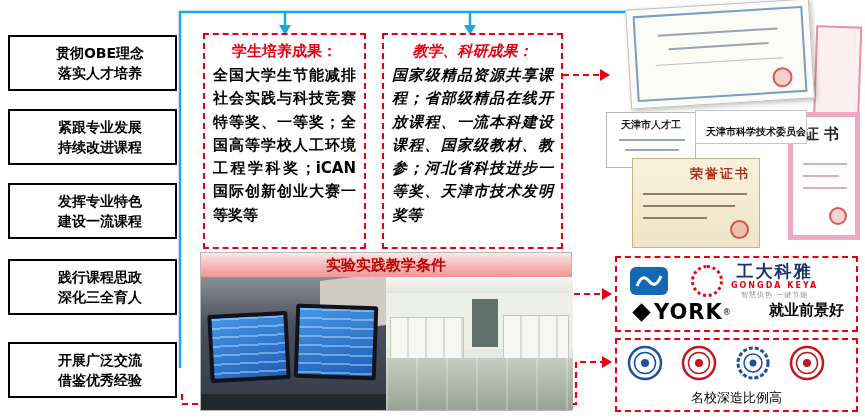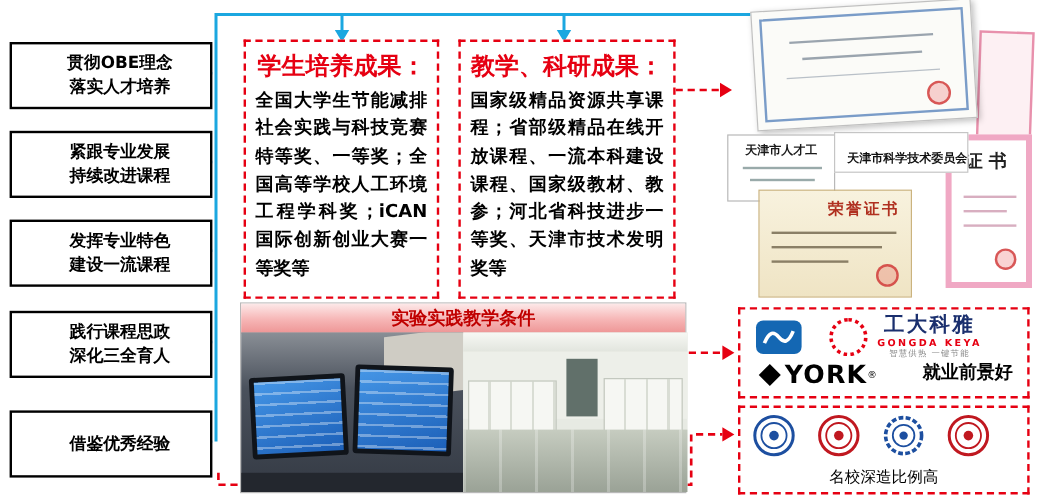--- a/index.html
+++ b/index.html
@@ -15,22 +15,22 @@
     background:#fff;display:flex;flex-direction:column;justify-content:center;align-items:center;
     font-weight:bold;font-size:14px;line-height:1.45;color:#000;z-index:2;text-align:center;padding-left:15px;
   }
 
   
   .ach-box{
     position:absolute;top:33px;height:216px;border:2px dashed #e60012;background:#fff;
     padding:5px 8px;box-sizing:border-box;z-index:2;
   }
   #student-box{left:203px;width:163px;}
-  #teaching-box{left:382px;width:181px;}
-  .ach-title{color:#e60012;font-weight:bold;font-size:20px;text-align:center;margin:2px 0 3px;}
+  #teaching-box{left:382px;width:181px;font-style:italic;}
+  .ach-title{color:#e60012;font-weight:bold;font-size:15px;text-align:center;margin:2px 0 3px;}
   .ach-body{font-weight:bold;font-size:15px;line-height:1.55;color:#000000;text-align:justify;}
 
   
   #exp-box{position:absolute;left:200px;top:252px;width:372px;height:159px;border:1px solid #b8b8b8;background:#fff;z-index:2;box-sizing:border-box;}
   .exp-header{
     position:absolute;top:0;left:0;right:0;height:24px;line-height:24px;text-align:center;
     background:linear-gradient(180deg,#fde9e9 0%,#f6b6b6 55%,#ee9797 100%);
     color:#c00000;font-weight:bold;font-size:15px;border-bottom:1px solid #d88;
   }
   .photo{position:absolute;top:24px;height:133px;overflow:hidden;}
@@ -140,20 +140,21 @@
   </div>
   <div class="left-box" style="top:183px">
     <span>发挥专业特色</span>
     <span>建设一流课程</span>
   </div>
   <div class="left-box" style="top:259px">
     <span>践行课程思政</span>
     <span>深化三全育人</span>
   </div>
   <div class="left-box" style="top:342px">
+    <span>开展广泛交流</span>
     <span>借鉴优秀经验</span>
   </div>
 
   <div class="ach-box" id="student-box">
     <div class="ach-title">学生培养成果：</div>
     <div class="ach-body">全国大学生节能减排社会实践与科技竞赛特等奖、一等奖；全国高等学校人工环境工程学科奖；iCAN国际创新创业大赛一等奖等</div>
   </div>
 
   <div class="ach-box" id="teaching-box">
     <div class="ach-title">教学、科研成果：</div>

